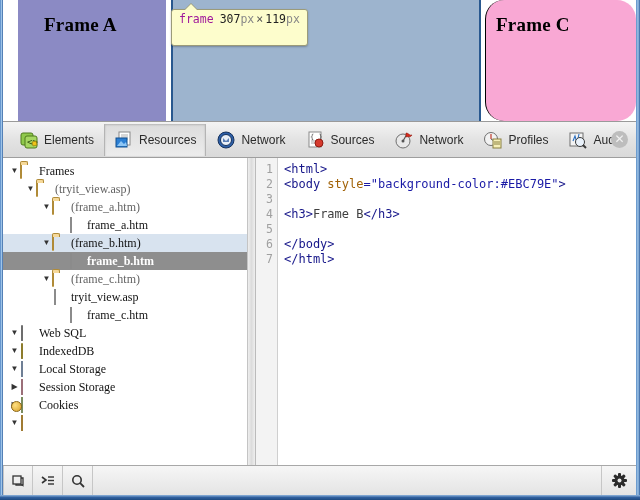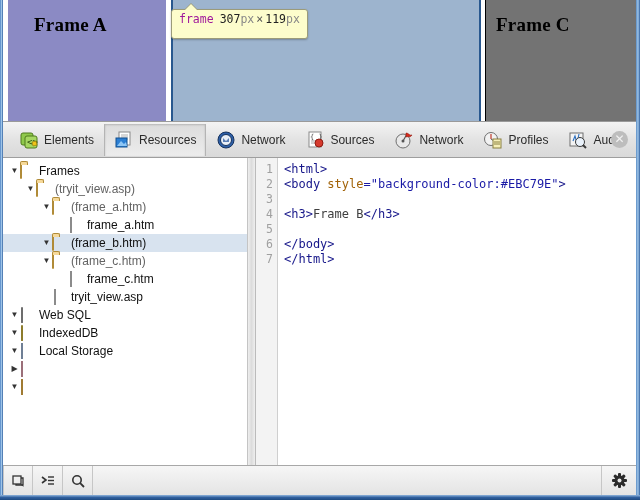--- a/index.html
+++ b/index.html
@@ -24,42 +24,42 @@
                 background: linear-gradient(to bottom,#8fb4dc,#2f5f9e,#1e4a80); }
 
   
   #viewport {
     position: absolute; left: 3px; top: 0; width: 633px; height: 121px;
     background: #ffffff;
   }
   .frame {
     position: absolute; top: 0; height: 121px; overflow: hidden;
   }
-  #frame-a { left: 5px;   width: 158px; background: #8b8ac4; }
+  #frame-a { left: 15px;   width: 158px; background: #8b8ac4; }
   #frame-b-gap { position:absolute; left:163px; top:0; width:5px; height:121px; background:#ffffff; }
   #frame-b { left: 168px; width: 310px; background: #9db4ce;
              border-left: 2px solid #29588f; border-right: 2px solid #29588f; }
   #frame-c-gap { position:absolute; left:478px; top:0; width:4px; height:121px; background:#ffffff; }
   #frame-c { left: 482px; width: 151px; background: #fbfbcc;
              border-left: 1px solid #000; }
   .frame h3 {
     font-family: "Liberation Serif", serif;
     font-size: 19px; font-weight: bold; color: #000;
     padding: 14px 0 0 26px; letter-spacing: .2px;
   }
   #frame-c h3 { padding-left: 10px; }
 
   
   #tooltip {
     position: absolute; left: 168px; top: 9px; z-index: 30;
     background: #fdfdcc;
     border: 1px solid #9b9b7a;
     border-radius: 3px;
     box-shadow: 0 1px 2px rgba(0,0,0,.25);
-    padding: 3px 7px 12px 7px;
+    padding: 3px 7px 19px 7px;
     font-family: "DejaVu Sans Mono", monospace;
     font-size: 11.5px; line-height: 13px;
     white-space: nowrap;
   }
   #tooltip .tag  { color: #a0199b; }
   #tooltip .num  { color: #222222; }
   #tooltip .unit { color: #888888; }
   #tooltip .x    { color: #555555; padding: 0 2px; }
   #tooltip-arrow {
     position: absolute; left: 13px; top: -6px;
@@ -142,21 +142,21 @@
   .tnode {
     display: flex; align-items: center;
     height: 18px; font-size: 12px; color: #111;
     white-space: nowrap; cursor: default;
   }
   .tnode .tw {
     width: 11px; flex: 0 0 11px; text-align: center;
     font-size: 8px; color: #333; line-height: 18px;
   }
   .tnode .tw.spacer { color: transparent; }
-  .tnode .tlabel { padding-left: 4px; }
+  .tnode .tlabel { padding-left: 4px; font-family: Liberation Serif, serif; }
   .tnode.dim .tlabel { color: #636363; }
   .tnode.hovered { background: #d8e3ef; }
   .tnode.selected { background: #8e8e8e; }
   .tnode.selected .tlabel { color: #ffffff; font-weight: bold; }
   .tico { width: 15px; height: 14px; flex: 0 0 15px; position: relative; }
 
   
   .folder {
     width: 14px; height: 11px; margin-top: 2px;
     background: #f6d99a;
@@ -279,21 +279,21 @@
   <div id="viewport">
 
     <div class="frame" id="frame-a" style="background: rgb(139, 138, 196);">
       <h3>Frame A</h3>
     </div>
     <div id="frame-b-gap"></div>
 
     <div class="frame" id="frame-b" style="background: rgb(157, 180, 206);"></div>
     <div id="frame-c-gap"></div>
 
-    <div class="frame" id="frame-c" style="background: #737373;">
+    <div class="frame" id="frame-c" style="background: #f9a8d4; border-radius: 19px;">
       <h3>Frame C</h3>
     </div>
 
     <div id="tooltip">
       <div id="tooltip-arrow"></div>
       <span class="tag">frame</span><span class="num" style="padding-left:6px">307</span><span class="unit">px</span><span class="x">×</span><span class="num">119</span><span class="unit">px</span>
     </div>
   </div>
 
   <div id="devtools">
@@ -425,39 +425,45 @@
             <span class="tw spacer">▼</span>
             <span class="tico"><span class="doc"></span></span>
             <span class="tlabel">frame_a.htm</span>
           </div>
           <div class="tnode hovered">
             <span style="flex: 0 0 38px;"></span>
             <span class="tw">▼</span>
             <span class="tico"><span class="folder"></span></span>
             <span class="tlabel">(frame_b.htm)</span>
           </div>
+          <div class="tnode selected">
+            <span style="flex: 0 0 54px;"></span>
+            <span class="tw spacer">▼</span>
+            <span class="tico"><span class="doc"></span></span>
+            <span class="tlabel">frame_b.htm</span>
+          </div>
           <div class="tnode dim">
             <span style="flex: 0 0 38px;"></span>
             <span class="tw">▼</span>
             <span class="tico"><span class="folder"></span></span>
             <span class="tlabel">(frame_c.htm)</span>
+          </div>
+          <div class="tnode">
+            <span style="flex: 0 0 38px;"></span>
+            <span class="tw spacer">▼</span>
+            <span class="tico"><span class="doc"></span></span>
+            <span class="tlabel">tryit_view.asp</span>
           </div>
           <div class="tnode">
             <span style="flex: 0 0 54px;"></span>
             <span class="tw spacer">▼</span>
             <span class="tico"><span class="doc"></span></span>
             <span class="tlabel">frame_c.htm</span>
           </div>
           <div class="tnode">
-            <span style="flex: 0 0 38px;"></span>
-            <span class="tw spacer">▼</span>
-            <span class="tico"><span class="doc"></span></span>
-            <span class="tlabel">tryit_view.asp</span>
-          </div>
-          <div class="tnode">
             <span style="flex: 0 0 6px;"></span>
             <span class="tw">▼</span>
             <span class="tico"><span class="db"></span></span>
             <span class="tlabel">Web SQL</span>
           </div>
           <div class="tnode">
             <span style="flex: 0 0 6px;"></span>
             <span class="tw">▼</span>
             <span class="tico"><span class="db yellow"></span></span>
             <span class="tlabel">IndexedDB</span>
@@ -465,20 +471,27 @@
           <div class="tnode">
             <span style="flex: 0 0 6px;"></span>
             <span class="tw">▼</span>
             <span class="tico"><span class="grid"></span></span>
             <span class="tlabel">Local Storage</span>
           </div>
           <div class="tnode">
             <span style="flex: 0 0 6px;"></span>
             <span class="tw">▶</span>
             <span class="tico"><span class="grid pink"></span></span>
+            <span class="tlabel">Session Storage</span>
+          </div>
+          <div class="tnode">
+            <span style="flex: 0 0 6px;"></span>
+            <span class="tw">▶</span>
+            <span class="tico"><span class="cookie"></span></span>
+            <span class="tlabel">Cookies</span>
           </div>
           <div class="tnode">
             <span style="flex: 0 0 6px;"></span>
             <span class="tw">▼</span>
             <span class="tico"><span class="grid orange"></span></span>
           </div>
         </div>
 
       <div id="splitter"></div>
 

